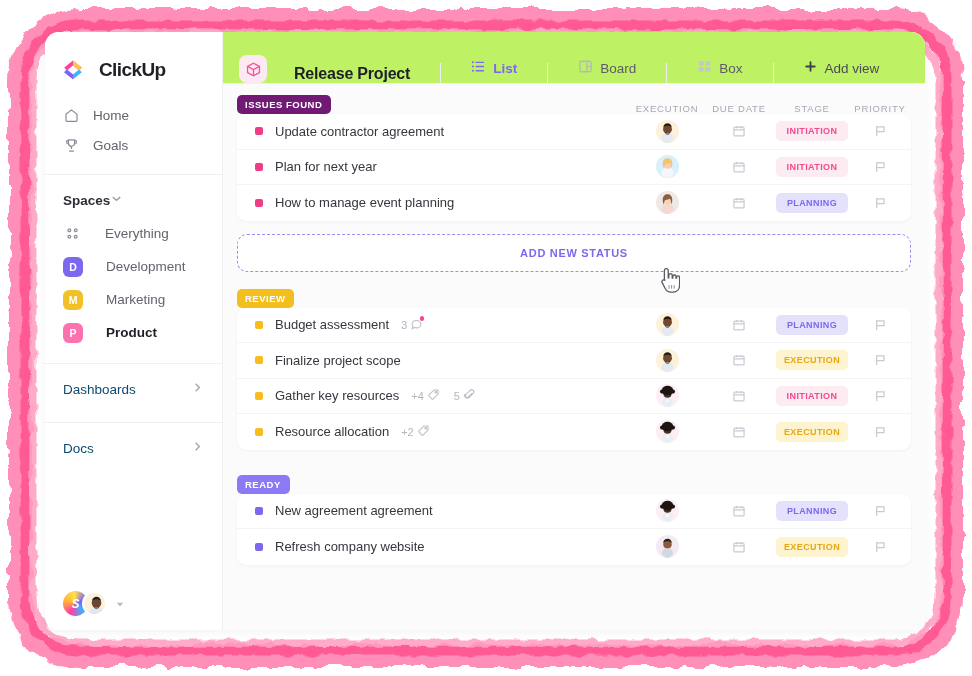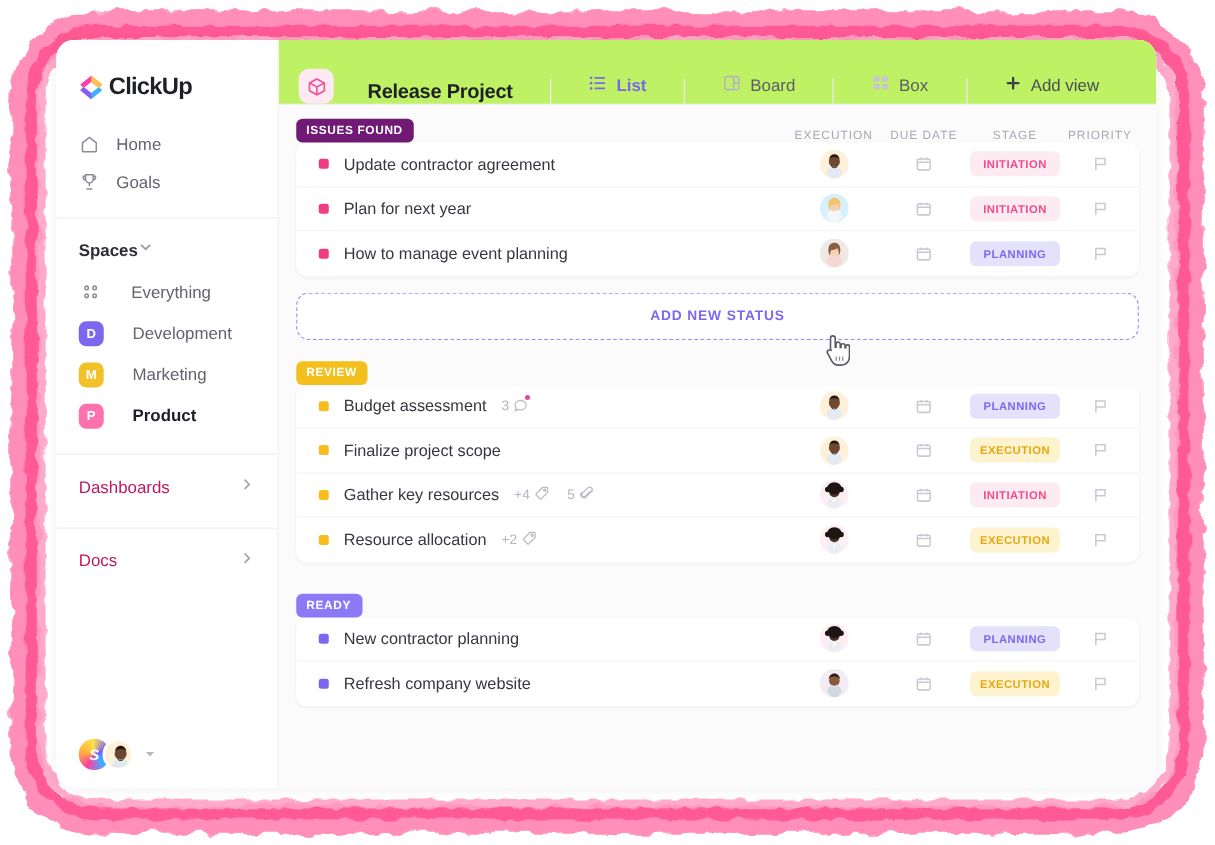--- a/index.html
+++ b/index.html
@@ -32,21 +32,21 @@
 
   
   #sidebar {
     width: 178px; height: 100%;
     background: #ffffff;
     border-right: 1px solid #f0f0f4;
     position: relative;
     flex: 0 0 178px;
   }
   .logo-row {
-    display: flex; align-items: center; gap: 2px;
+    display: flex; align-items: center; gap: 14px;
     padding: 24px 0 0 16px;
     height: 52px;
   }
   .logo-text {
     font-size: 19px; font-weight: bold; color: #1f1f28;
     letter-spacing: -0.6px;
   }
   .nav-list { margin-top: 16px; }
   .nav-item {
     display: flex; align-items: center; gap: 13px;
@@ -74,21 +74,21 @@
     width: 20px; height: 20px; border-radius: 6px;
     color: #fff; font-size: 10.5px; font-weight: bold;
     display: flex; align-items: center; justify-content: center;
     flex: 0 0 20px;
   }
   .everything-ico { width: 19px; flex: 0 0 19px; display:flex; justify-content:center; }
 
   .bottom-link {
     display: flex; align-items: center; justify-content: space-between;
     padding: 0 18px; height: 38px;
-    font-size: 13.5px; color: #be185d; cursor: pointer;
+    font-size: 13.5px; color: #0c4a6e; cursor: pointer;
   }
 
   #user-strip {
     position: absolute; left: 0; bottom: 14px;
     display: flex; align-items: center; padding-left: 18px;
   }
   .av-sm { width: 25px; height: 25px; border-radius: 50%; }
   .av-s-logo {
     background: conic-gradient(from 210deg,#ff3fa4,#ffb03a,#ffe14d,#7a5cff,#3fb0ff,#ff3fa4);
     display:flex;align-items:center;justify-content:center;
@@ -677,21 +677,21 @@
       <div class="grp-gap"></div>
 
       <div class="group">
         <div class="col-head" style="padding-top:0;height:22px">
           <span class="status-pill" style="background:#8b79f5">READY</span>
         </div>
         <div class="rows">
 
           <div class="row">
             <span class="row-dot" style="background:#7b68ee"></span>
-            <span class="row-title">New contractor planning</span>
+            <span class="row-title">New agreement agreement</span>
             <span class="row-spacer"></span>
             <span class="cell c-assignee">
               <svg width="23" height="23" viewBox="0 0 26 26">
                 <circle cx="13" cy="13" r="13" fill="#fceef3"></circle>
                 <path d="M13 15.2c-3.6 0-6 2.4-6.4 5.8 1.9 3.1 4.2 5 6.4 5s4.5-1.9 6.4-5c-.4-3.4-2.8-5.8-6.4-5.8Z" fill="#e8eef4"></path>
                 <circle cx="13" cy="11" r="4.6" fill="#4a2f20"></circle>
                 <ellipse cx="13" cy="7.4" rx="6.6" ry="5.4" fill="#1d1512"></ellipse>
                 <circle cx="6.9" cy="8.6" r="2.4" fill="#1d1512"></circle>
                 <circle cx="19.1" cy="8.6" r="2.4" fill="#1d1512"></circle>
                 <path d="M11.6 17.6h2.8l-.5 2.4h-1.8Z" fill="#fff"></path>

